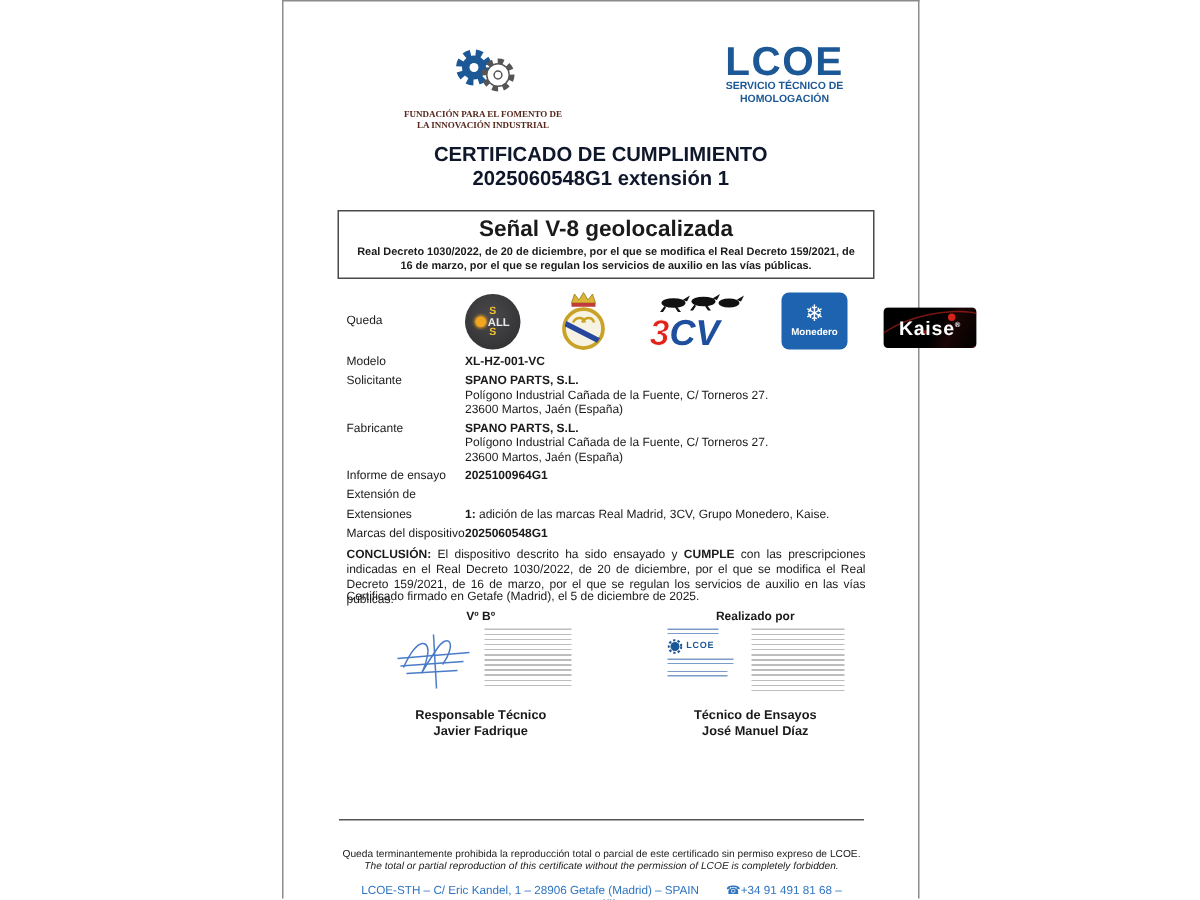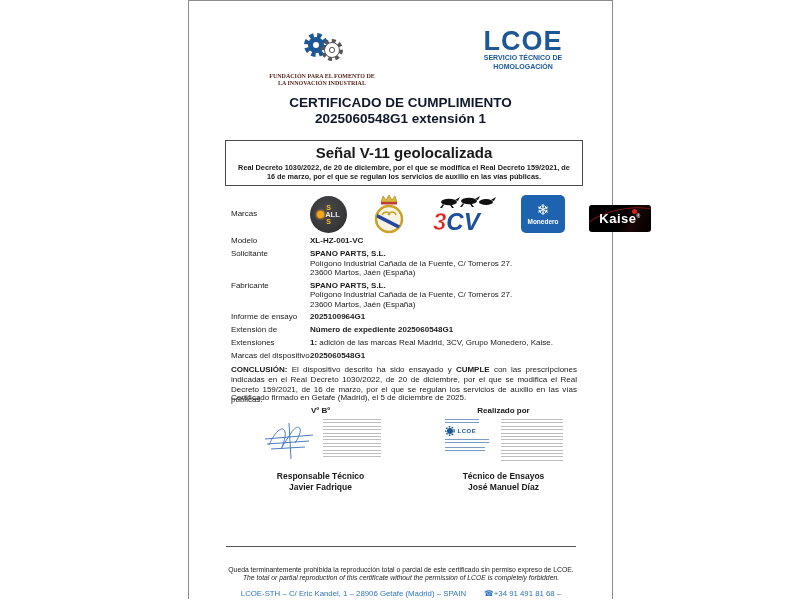--- a/index.html
+++ b/index.html
@@ -108,28 +108,28 @@
         <div class="lcoe-sub">HOMOLOGACIÓN</div>
       </div>
     </div>
 
     <div class="title">
       <div>CERTIFICADO DE CUMPLIMIENTO</div>
       <div>2025060548G1 extensión 1</div>
     </div>
 
     <div class="sbox">
-      <div class="sbox-title">Señal V-11 geolocalizada</div>
+      <div class="sbox-title">Señal V-8 geolocalizada</div>
       <div class="sbox-body">Real Decreto 1030/2022, de 20 de diciembre, por el que se modifica el Real Decreto 159/2021, de 16 de marzo, por el que se regulan los servicios de auxilio en las vías públicas.</div>
     </div>
 
     <div class="fields">
 
       <div class="frow brandrow">
-        <div class="flabel">Marcas</div>
+        <div class="flabel">Queda</div>
         <div class="brands">
           <div class="sosall">
             <span>S</span>
             <span class="sos-mid">
               <span class="sos-sun"></span>
               <span class="sos-all">ALL</span>
             </span>
             <span>S</span>
           </div>
           <svg width="36" height="40" viewBox="0 0 36 40">
@@ -187,21 +187,20 @@
         </div>
       </div>
 
       <div class="frow">
         <div class="flabel">Informe de ensayo</div>
         <div class="fval b">2025100964G1</div>
       </div>
 
       <div class="frow">
         <div class="flabel">Extensión de</div>
-        <div class="fval b">Número de expediente 2025060548G1</div>
       </div>
 
       <div class="frow">
         <div class="flabel">Extensiones</div>
         <div class="fval"><span class="b">1:</span><span> adición de las marcas Real Madrid, 3CV, Grupo Monedero, Kaise.</span></div>
       </div>
 
       <div class="frow">
         <div class="flabel">Marcas del dispositivo</div>
         <div class="fval b">2025060548G1</div>

